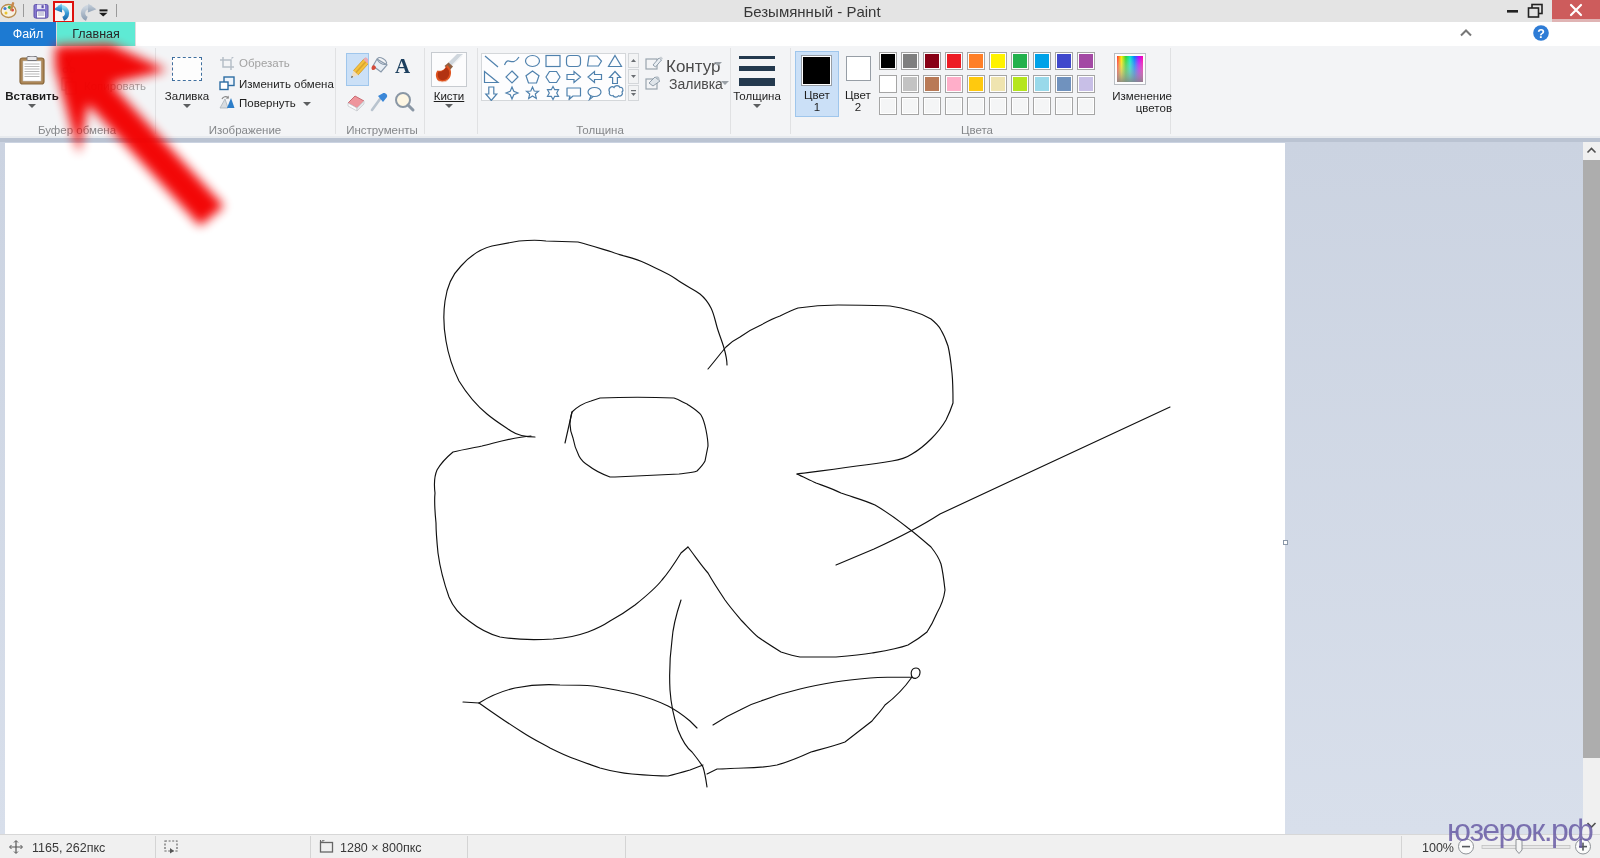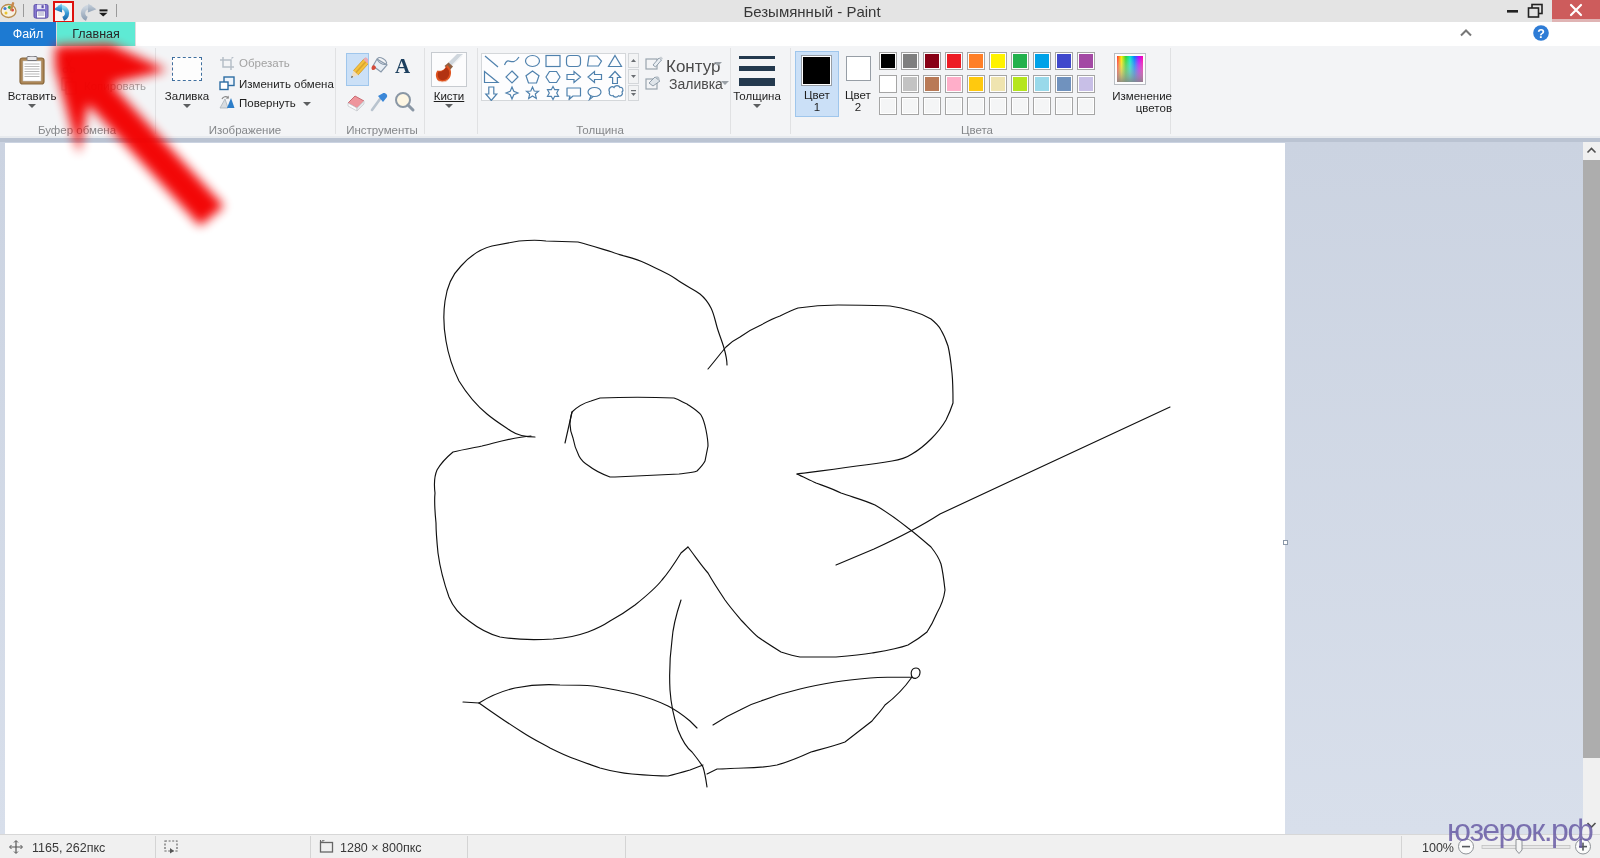--- a/index.html
+++ b/index.html
@@ -116,21 +116,21 @@
       <line x1="6.5" y1="9" x2="21.5" y2="9"></line>
         <line x1="6.5" y1="11.5" x2="21.5" y2="11.5"></line>
       <line x1="6.5" y1="14" x2="21.5" y2="14"></line>
         <line x1="6.5" y1="16.5" x2="21.5" y2="16.5"></line>
       <line x1="6.5" y1="19" x2="21.5" y2="19"></line>
         <line x1="6.5" y1="21.5" x2="21.5" y2="21.5"></line>
     </g>
     <rect x="9" y="1.5" width="10" height="4" rx="1" fill="#e8e8ea" stroke="#77777c" stroke-width="1"></rect>
     <path d="M 11 2 C 11.5 0.5 16.5 0.5 17 2 Z" fill="#9a9aa0"></path>
   </svg>
-  <div class="btnlabel" style="left:4px;top:44px;width:56px;">Вставить</div>
+  <div class="btnlabel" style="left:4px;top:44px;width:56px;font-weight:bold;">Вставить</div>
   <div class="caret" style="left:28px;top:58px;"></div>
 
   <svg class="abs" style="left:58px;top:10px" width="100" height="50" viewBox="0 0 100 50" opacity="0.55">
     <path d="M 8 2 L 13 12 M 14 2 L 9 12" stroke="#9fb2c8" stroke-width="1.5" fill="none"></path>
     <circle cx="7.5" cy="14" r="2.2" fill="none" stroke="#9fb2c8" stroke-width="1.4"></circle>
     <circle cx="14.5" cy="14" r="2.2" fill="none" stroke="#9fb2c8" stroke-width="1.4"></circle>
     <rect x="4" y="22" width="10" height="12" fill="none" stroke="#adadad" stroke-width="1.2"></rect>
     <rect x="8" y="26" width="10" height="12" fill="#f8f8f8" stroke="#adadad" stroke-width="1.2"></rect>
   </svg>
   <div class="btnlabel" style="left:84px;top:34px;width:70px;text-align:left;color:#a2a2a2;">Копировать</div>

